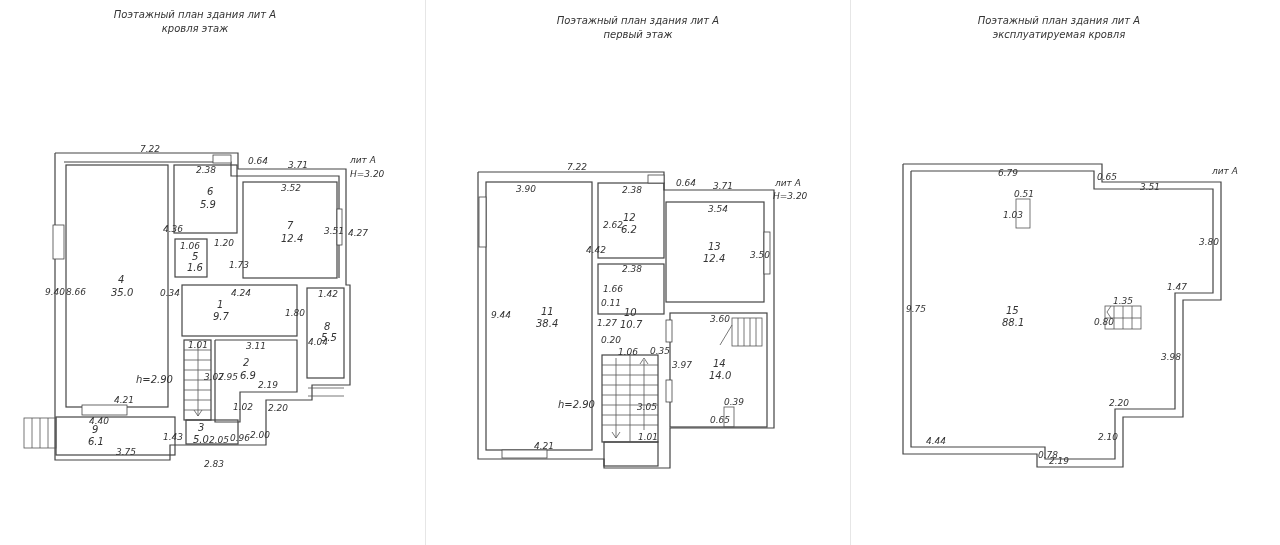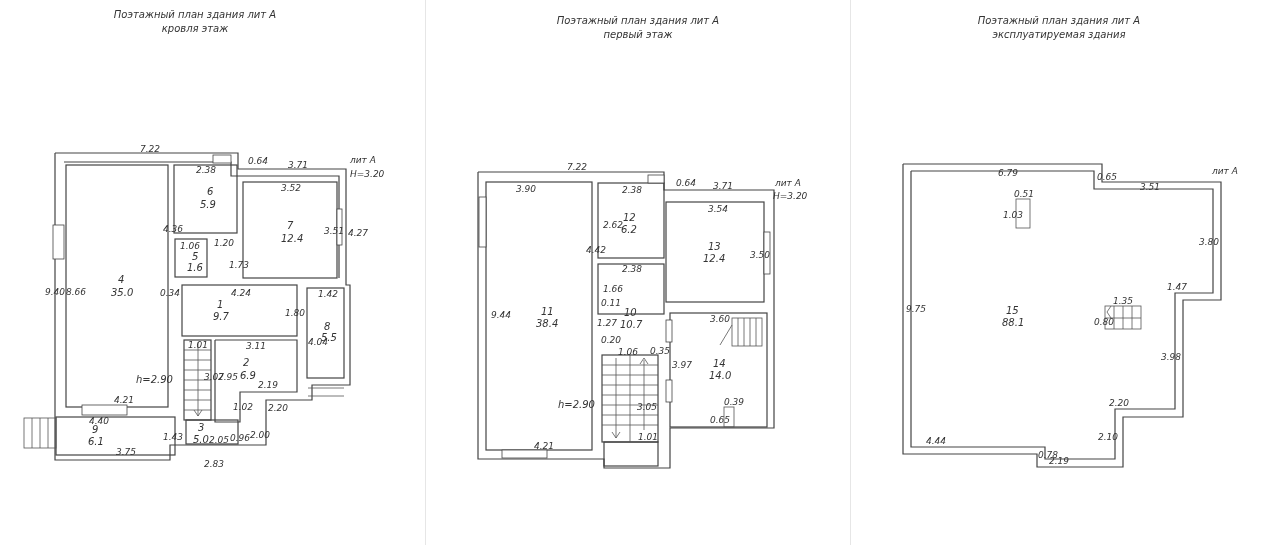--- a/index.html
+++ b/index.html
@@ -208,21 +208,21 @@
     <text x="212" y="440">1.01</text>
     <text x="108" y="449">4.21</text>
   </svg>
 </div>
 
 <div class="sheet-divider" style="left:850px;"></div>
 
 <div class="sheet" style="left:851px;width:429px;">
   <div class="title" style="left:78px;top:14px;">
     <div>Поэтажный план здания  лит А</div>
-    <div>эксплуатируемая здания</div>
+    <div>эксплуатируемая кровля</div>
   </div>
   <svg width="429" height="545">
     <polyline class="wall" points="52,164 251,164 251,182 370,182 370,300 332,300 332,417 272,417 272,467 186,467 186,454 52,454 52,164"></polyline>
     <polyline class="wall" points="60,171 243,171 243,189 362,189 362,293 324,293 324,409 264,409 264,459 194,459 194,447 60,447 60,171"></polyline>
     <rect class="thin" x="165" y="199" width="14" height="29"></rect>
     <rect class="thin" x="254" y="306" width="36" height="23"></rect>
     <g class="thin">
       <line x1="263" y1="306" x2="263" y2="329"></line>
         <line x1="272" y1="306" x2="272" y2="329"></line>
       <line x1="281" y1="306" x2="281" y2="329"></line>

